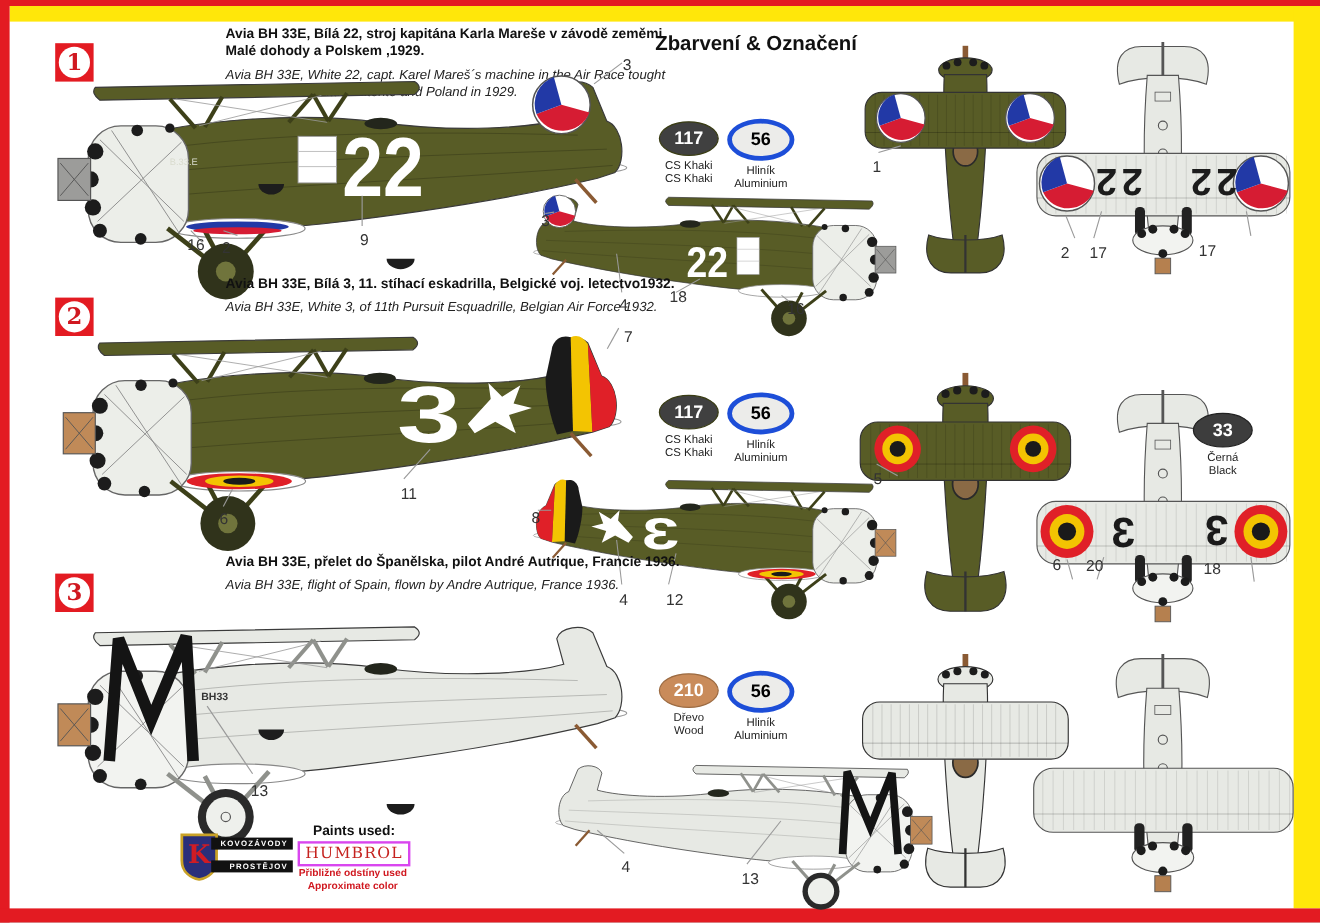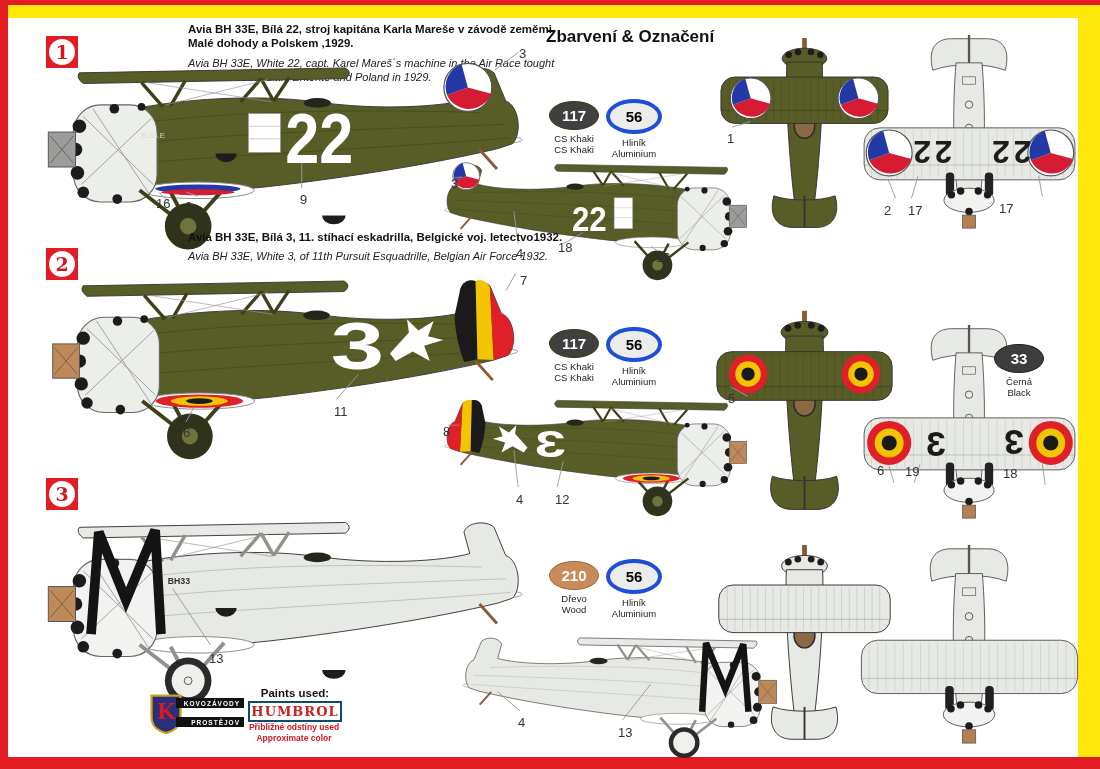--- a/index.html
+++ b/index.html
@@ -32,22 +32,22 @@
   .chip-label{font-size:9.5px;line-height:1.2;margin-top:3px;color:#222;}
   
   .callout{font-size:13px;color:#333;}
   .plane-khaki{--c-fuse:#585c26;--c-cowl:#eceee9;--c-prop:#9c9c9a;--c-tire:#30331b;--c-hub:#70743c;--c-gear:#3d4019;}
   .prop-wood{--c-prop:#c08a58;}
   .plane-grey{--c-fuse:#e7e9e4;--c-cowl:#f2f3f0;--c-prop:#c08a58;--c-tire:#2a2a2a;--c-hub:#eef0ec;--c-gear:#8f918c;}
   
   .kp-bar{position:absolute;height:10px;background:#111;color:#fff;font-size:6.5px;font-weight:bold;
           display:flex;align-items:center;justify-content:flex-end;padding-right:4px;letter-spacing:1px;}
   .paints-used{font-weight:bold;font-size:11.5px;color:#111;text-align:center;}
-  .humbrol-box{border:2px solid #0c4a6e;background:#fff;display:flex;align-items:center;justify-content:center;
-               font-family:"DejaVu Serif",serif;font-weight:bold;font-size:13px;color:#c5231f;letter-spacing:1px;}
+  .humbrol-box{border:2px solid #d946ef;background:#fff;display:flex;align-items:center;justify-content:center;
+               font-family:"DejaVu Serif",serif;font-weight:normal;font-size:13px;color:#c5231f;letter-spacing:1px;}
   .red-note{color:#d01820;font-weight:bold;font-size:8.5px;text-align:center;line-height:1.3;}
 </style>
 </head>
 <body>
 
 <div id="sheet">
 
   <div class="abs b-red-top"></div>
   <div class="abs b-yellow-top"></div>
   <div class="abs b-right"></div>
@@ -382,27 +382,31 @@
   </div>
 
   <div class="abs callout" style="left:520px;top:273px">7</div>
   <div class="abs callout" style="left:334px;top:404px">11</div>
   <div class="abs callout" style="left:183px;top:425px">6</div>
   <div class="abs callout" style="left:443px;top:424px">8</div>
   <div class="abs callout" style="left:516px;top:492px">4</div>
   <div class="abs callout" style="left:555px;top:492px">12</div>
   <div class="abs callout" style="left:728px;top:391px">5</div>
   <div class="abs callout" style="left:877px;top:463px">6</div>
-  <div class="abs callout" style="left:905px;top:464px">19</div>
+  <div class="abs callout" style="left:905px;top:464px">20</div>
   <div class="abs callout" style="left:1003px;top:466px">18</div>
 
   <div class="abs sec-marker" style="left:46px;top:478px">
     <div class="sec-circle">
         <span>3</span>
       </div>
+  </div>
+  <div class="abs caption" style="left:188px;top:462px">
+    <div class="caption-cs">Avia BH 33E, přelet do Španělska, pilot André Autrique, Francie 1936.</div>
+    <div class="caption-en">Avia BH 33E, flight of Spain, flown by Andre Autrique, France 1936.</div>
   </div>
 
   <svg class="abs plane-grey" style="left:25px;top:500px" width="505" height="210" viewBox="0 0 520 210">
     <use href="#sym-side"></use>
     <circle cx="168" cy="183" r="17" fill="#eef0ec"></circle>
     <circle cx="168" cy="183" r="4" fill="none" stroke="#555"></circle>
     <path d="M196,108 a11,9 0 0 0 22,0 z" fill="#1d1d1d"></path>
     <path d="M306,172 a12,9 0 0 0 24,0 z" fill="#1d1d1d"></path>
     <path d="M68,135 L76,30 L104,100 L134,28 L140,135" fill="none" stroke="#141414" stroke-width="10" stroke-linejoin="miter"></path>
     <text x="147" y="83" font-size="9" font-weight="bold" fill="#333">BH33</text>

